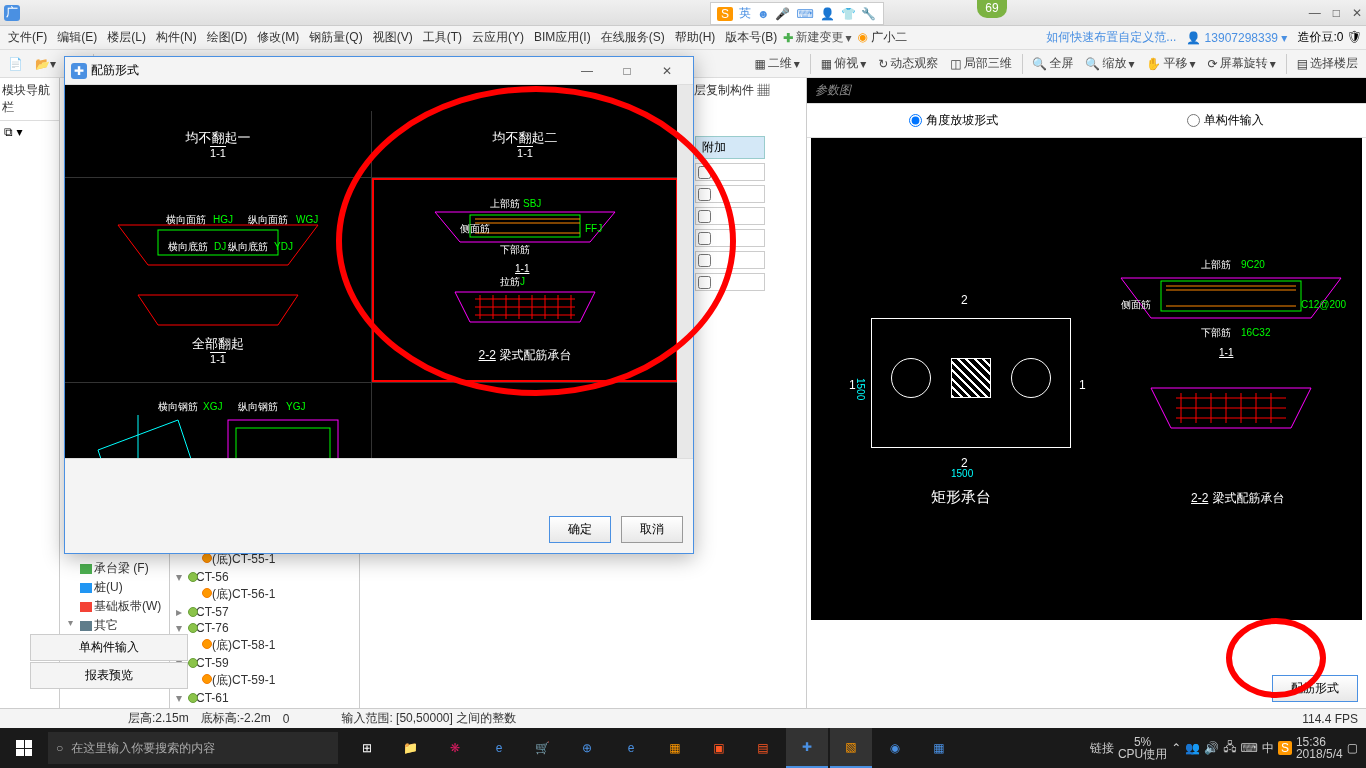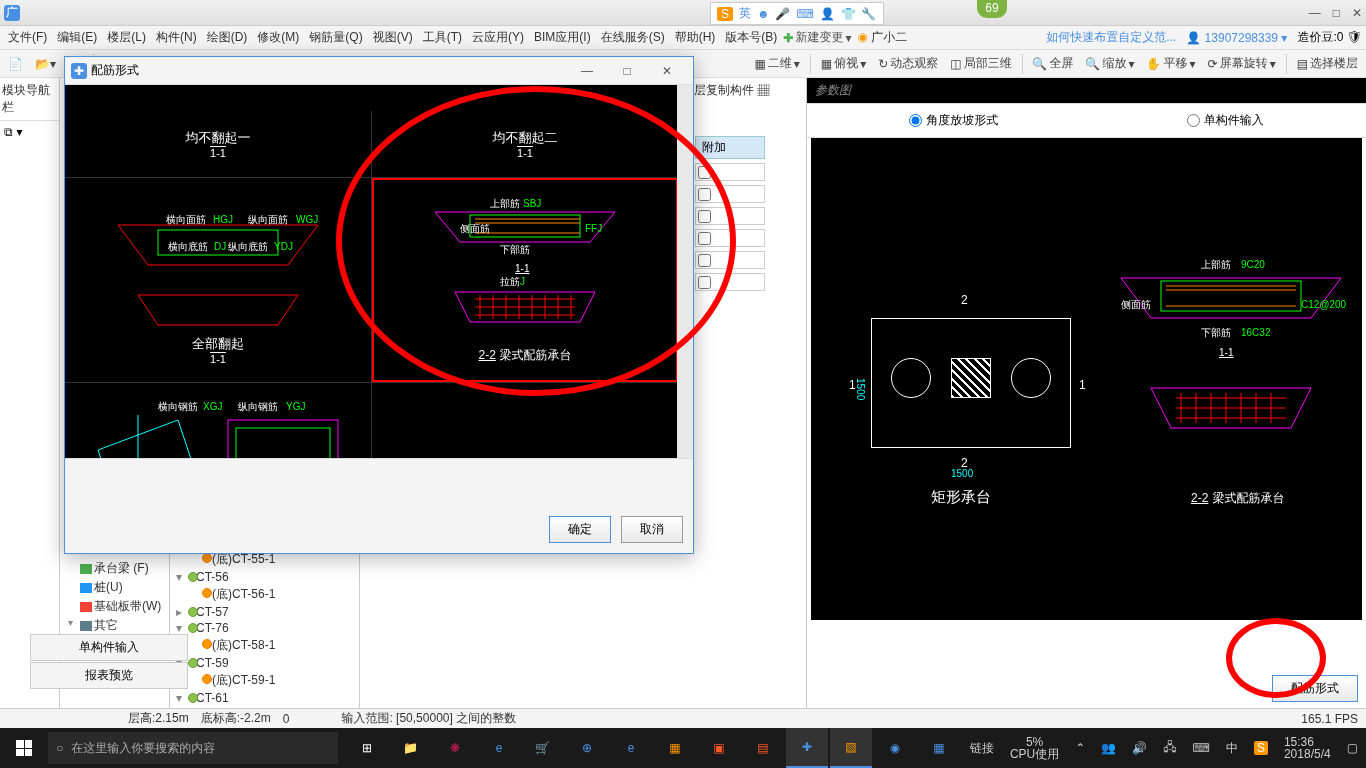--- a/index.html
+++ b/index.html
@@ -91,21 +91,21 @@
 .statusbar { position: absolute; bottom: 40px; left: 0; right: 0; height: 20px; background: #f4f4f4; border-top: 1px solid #ccc; display: flex; align-items: center; padding: 0 8px; gap: 12px; color: #333; }
 .statusbar .right { margin-left: auto; }
 
 
 .taskbar { position: absolute; bottom: 0; left: 0; right: 0; height: 40px; background: #1a1a1a; display: flex; align-items: center; color: #fff; }
 .taskbar .start { width: 48px; height: 40px; display: flex; align-items: center; justify-content: center; }
 .taskbar .search { width: 290px; height: 32px; background: #2a2a2a; display: flex; align-items: center; padding: 0 8px; color: #aaa; gap: 8px; }
 .taskbar .icons { display: flex; gap: 2px; margin-left: 8px; }
 .taskbar .tb-app { width: 42px; height: 40px; display: flex; align-items: center; justify-content: center; }
 .taskbar .tb-app.active { border-bottom: 2px solid #4a90e2; background: #333; }
-.taskbar .tray { margin-left: auto; display: flex; align-items: center; gap: 16px; padding: 0 8px; color: #ccc; font-size: 11px; }
+.taskbar .tray { margin-left: auto; display: flex; align-items: center; gap: 4px; padding: 0 8px; color: #ccc; font-size: 11px; }
 .win-logo { width: 16px; height: 16px; display: grid; grid-template: 1fr 1fr / 1fr 1fr; gap: 1px; }
 .win-logo div { background: #fff; }
 
 
 .diag-label { position: absolute; color: #fff; font-size: 12px; }
 .rect-shape { position: absolute; border: 1px solid #fff; }
 .circ-shape { position: absolute; border: 1px solid #fff; border-radius: 50%; }
 svg text { font-size: 10px; }
 </style>
 </head>
@@ -395,21 +395,21 @@
 </div>
 
 <div class="red-circle circle1"></div>
 <div class="red-circle circle2"></div>
 
 <div class="statusbar">
   <span style="margin-left:120px"><span>层高:</span><span>2.15m</span></span>
   <span><span>底标高:</span><span>-2.2m</span></span>
   <span>0</span>
   <span style="margin-left:40px">输入范围: [50,50000] 之间的整数</span>
-  <span class="right">165.1 FPS</span>
+  <span class="right">114.4 FPS</span>
 </div>
 
 <div class="taskbar">
   <div class="start">
       <div class="win-logo">
         <div></div>
         <div></div>
         <div></div>
         <div></div>
       </div>

